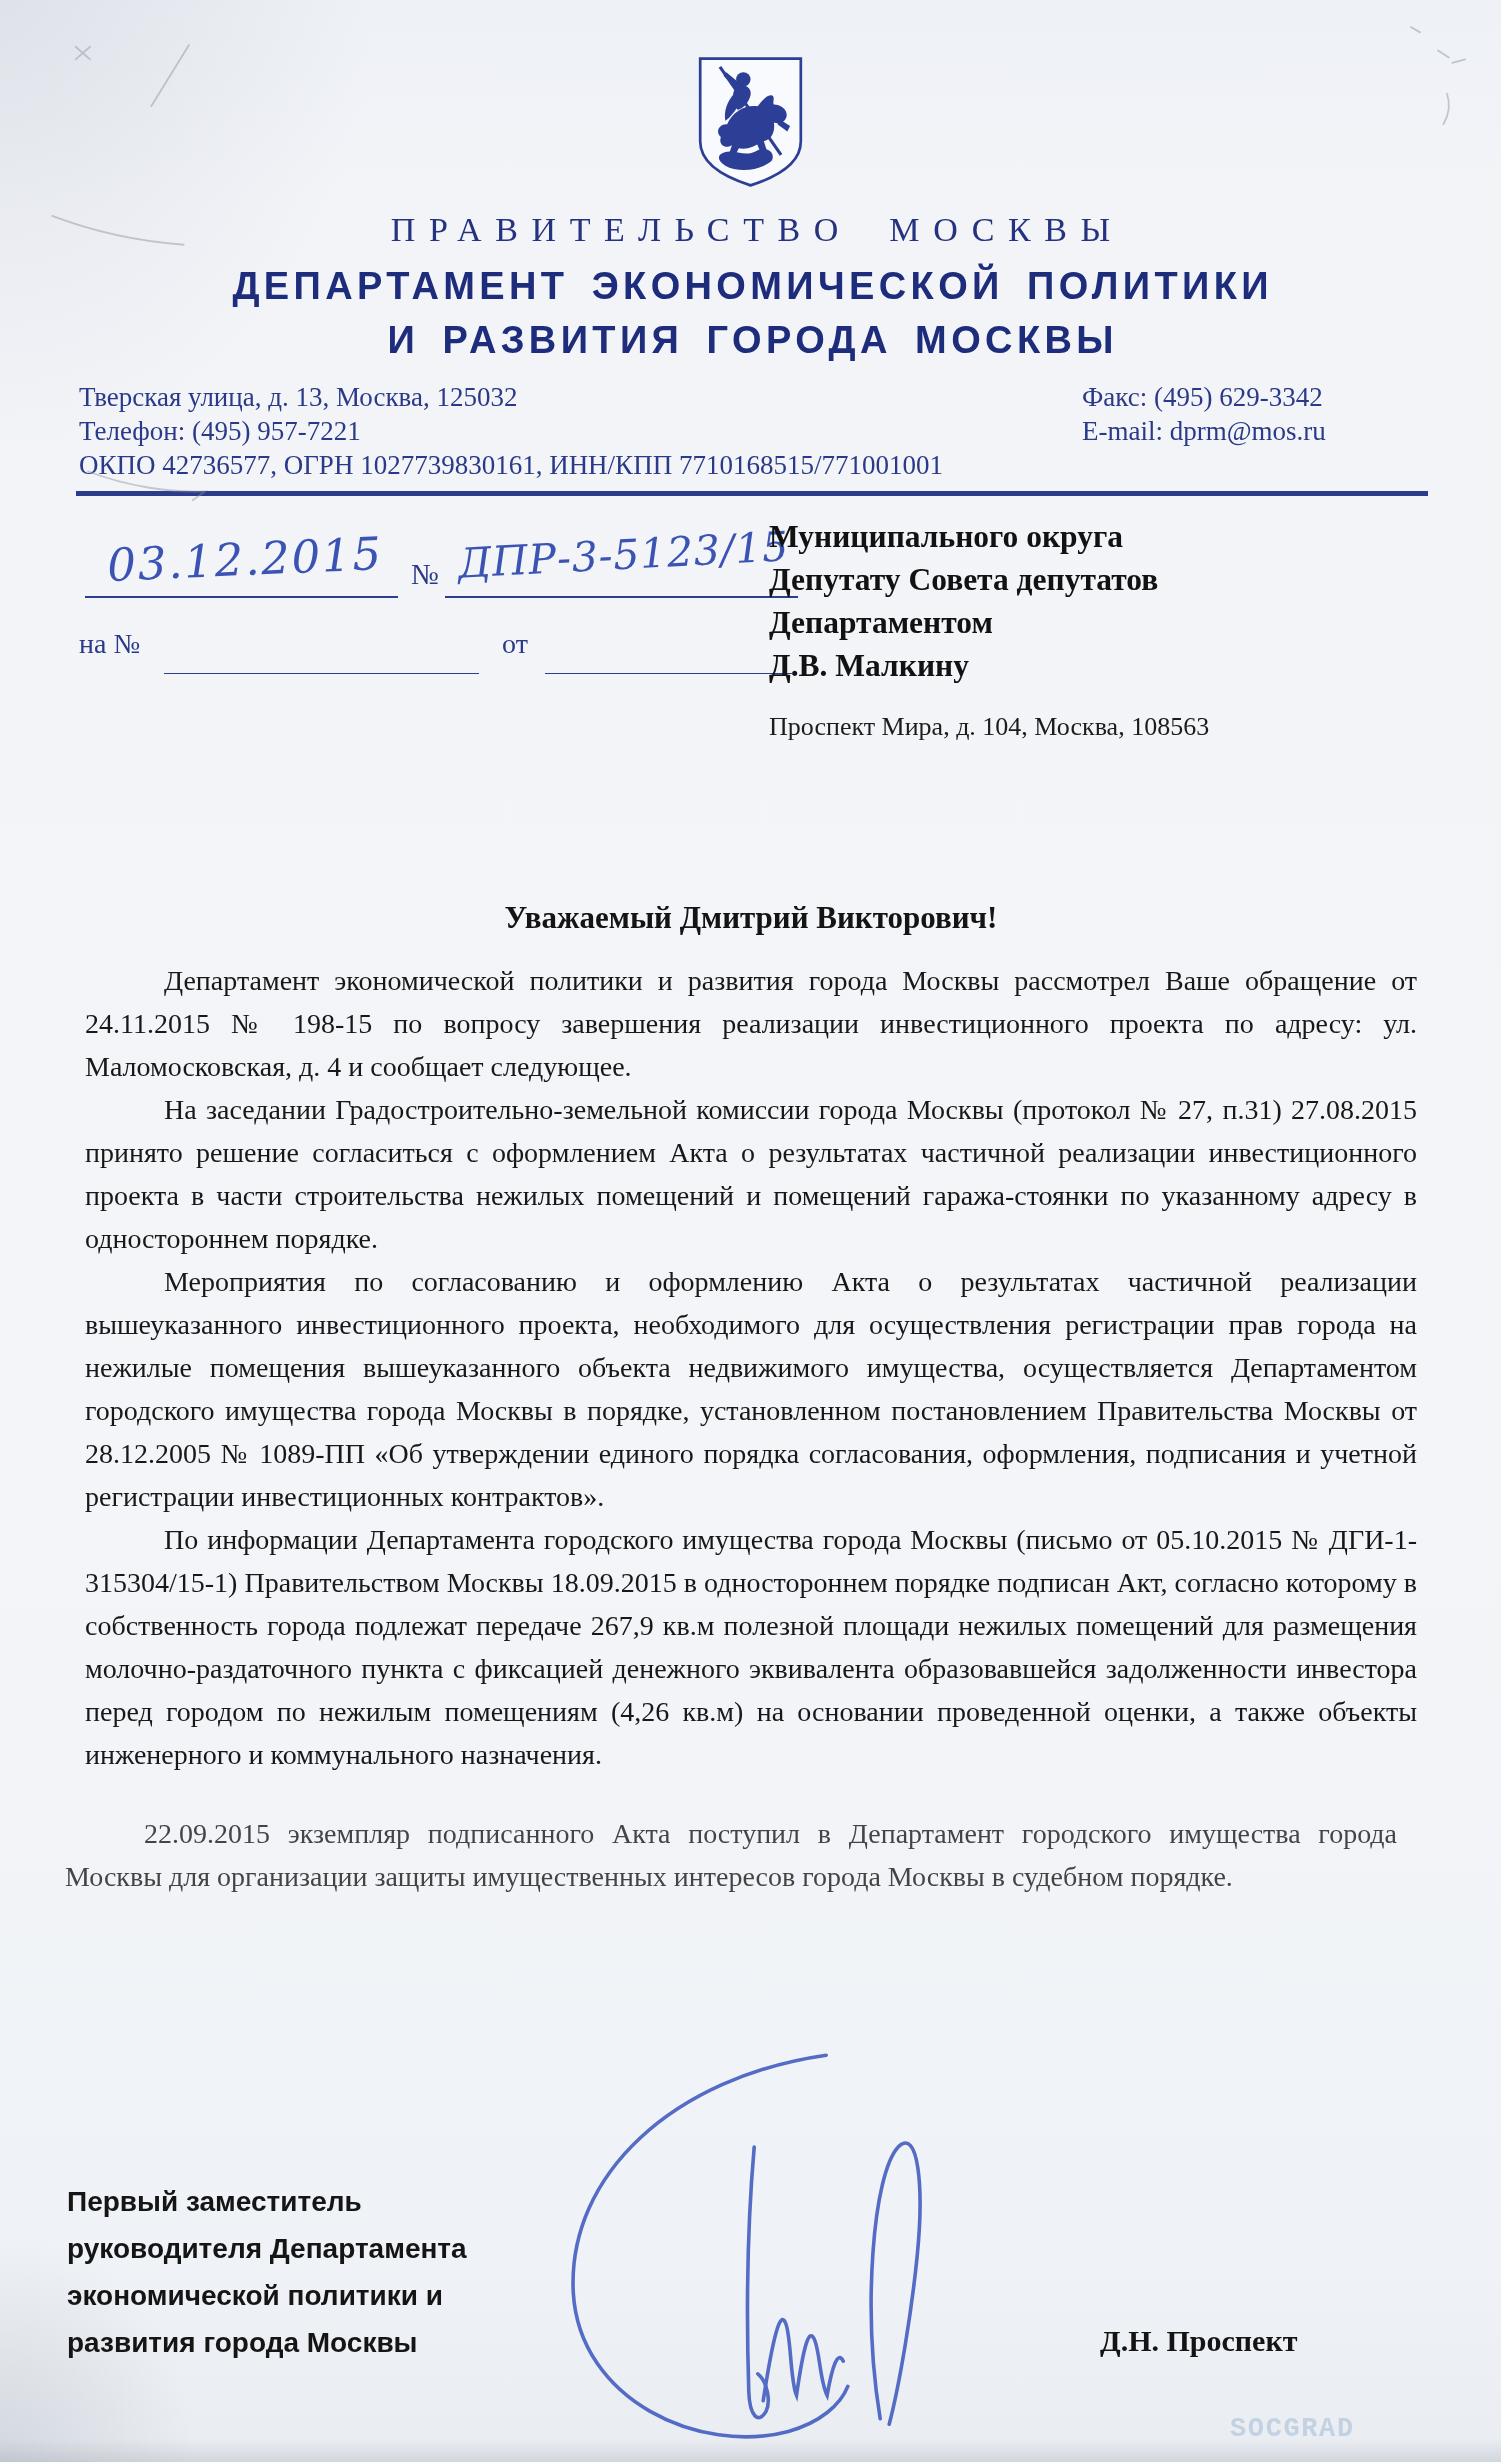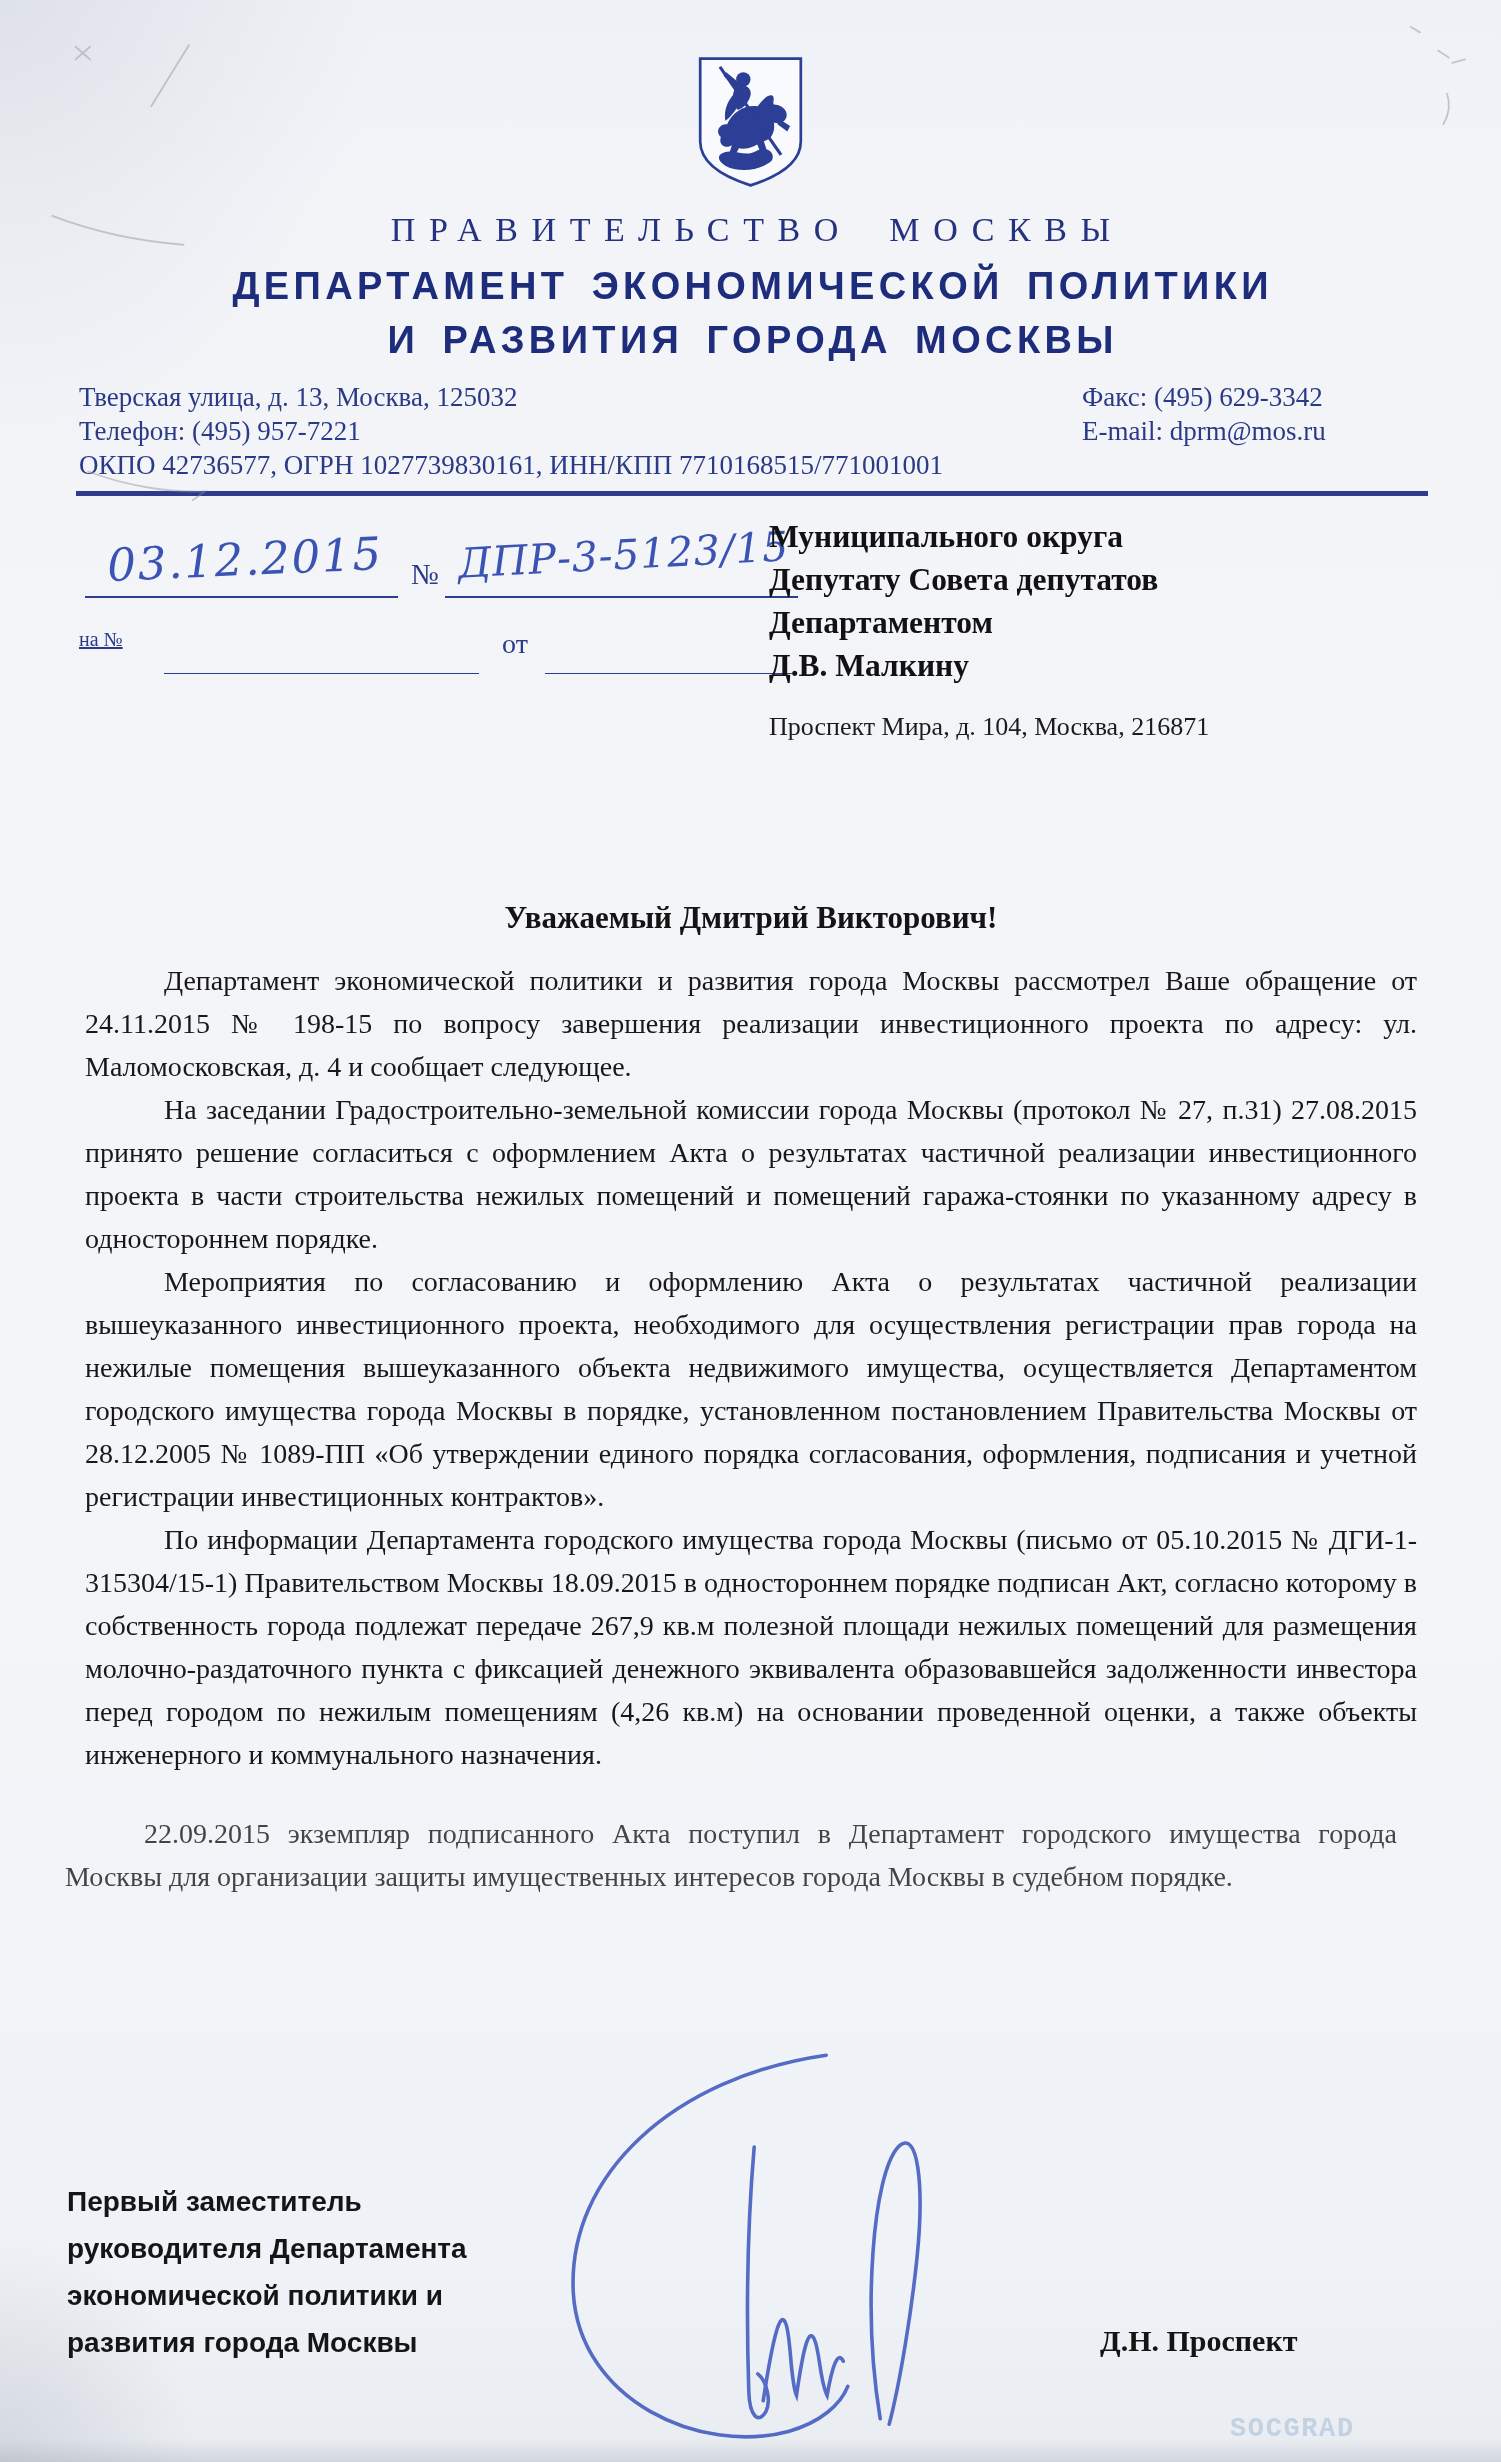--- a/index.html
+++ b/index.html
@@ -48,21 +48,21 @@
     font-family:"DejaVu Serif", serif;font-style:italic;
     color:#3b54b4;white-space:nowrap;
   }
   .ref-date{position:absolute;left:92px;top:533px;width:306px;text-align:center;
     font-size:45px;transform:rotate(-2.5deg);letter-spacing:.04em;}
   .ref-date-line{position:absolute;left:85px;top:596px;width:313px;border-bottom:2.7px solid #2e3d8e;}
   .ref-no-label{position:absolute;left:411px;top:558px;font-size:29px;color:#2b3a88;}
   .ref-number{position:absolute;left:448px;top:531px;width:351px;text-align:center;
     font-size:41px;transform:rotate(-3deg);letter-spacing:.02em;}
   .ref-number-line{position:absolute;left:445px;top:596px;width:353px;border-bottom:2.7px solid #2e3d8e;}
-  .ref-na{position:absolute;left:79px;top:628px;font-size:20px;color:#2b3a88;text-decoration:underline;}
+  .ref-na{position:absolute;left:79px;top:628px;font-size:28px;color:#2b3a88;}
   .ref-na-line{position:absolute;left:164px;top:673px;width:315px;border-bottom:1.8px solid #2e3d8e;}
   .ref-ot{position:absolute;left:502px;top:628px;font-size:28px;color:#2b3a88;}
   .ref-ot-line{position:absolute;left:545px;top:673px;width:247px;border-bottom:1.8px solid #2e3d8e;}
 
   
   .recipient{position:absolute;left:769px;top:515px;width:648px;}
   .recipient .r-line{font-weight:bold;font-size:31.5px;line-height:43px;color:#121212;}
   .recipient .r-addr{margin-top:25px;font-size:26px;color:#1c1c1c;}
 
   
@@ -140,21 +140,21 @@
   <div class="ref-na">на №</div>
   <div class="ref-na-line"></div>
   <div class="ref-ot">от</div>
   <div class="ref-ot-line"></div>
 
   <div class="recipient">
     <div class="r-line">Муниципального округа</div>
     <div class="r-line">Депутату Совета депутатов</div>
     <div class="r-line">Департаментом</div>
     <div class="r-line">Д.В. Малкину</div>
-    <div class="r-addr">Проспект Мира, д. 104, Москва, 216871</div>
+    <div class="r-addr">Проспект Мира, д. 104, Москва, 108563</div>
   </div>
 
   <div class="salutation">Уважаемый Дмитрий Викторович!</div>
   <div class="body-text">
     <p>Департамент экономической политики и развития города Москвы рассмотрел Ваше обращение от 24.11.2015 № 198-15 по вопросу завершения реализации инвестиционного проекта по адресу: ул. Маломосковская, д. 4 и сообщает следующее.</p>
     <p>На заседании Градостроительно-земельной комиссии города Москвы (протокол № 27, п.31) 27.08.2015 принято решение согласиться с оформлением Акта о результатах частичной реализации инвестиционного проекта в части строительства нежилых помещений и помещений гаража-стоянки по указанному адресу в одностороннем порядке.</p>
     <p>Мероприятия по согласованию и оформлению Акта о результатах частичной реализации вышеуказанного инвестиционного проекта, необходимого для осуществления регистрации прав города на нежилые помещения вышеуказанного объекта недвижимого имущества, осуществляется Департаментом городского имущества города Москвы в порядке, установленном постановлением Правительства Москвы от 28.12.2005 № 1089-ПП «Об утверждении единого порядка согласования, оформления, подписания и учетной регистрации инвестиционных контрактов».</p>
     <p>По информации Департамента городского имущества города Москвы (письмо от 05.10.2015 № ДГИ-1-315304/15-1) Правительством Москвы 18.09.2015 в одностороннем порядке подписан Акт, согласно которому в собственность города подлежат передаче 267,9 кв.м полезной площади нежилых помещений для размещения молочно-раздаточного пункта с фиксацией денежного эквивалента образовавшейся задолженности инвестора перед городом по нежилым помещениям (4,26 кв.м) на основании проведенной оценки, а также объекты инженерного и коммунального назначения.</p>
     <p class="last">22.09.2015 экземпляр подписанного Акта поступил в Департамент городского имущества города Москвы для организации защиты имущественных интересов города Москвы в судебном порядке.</p>
   </div>

